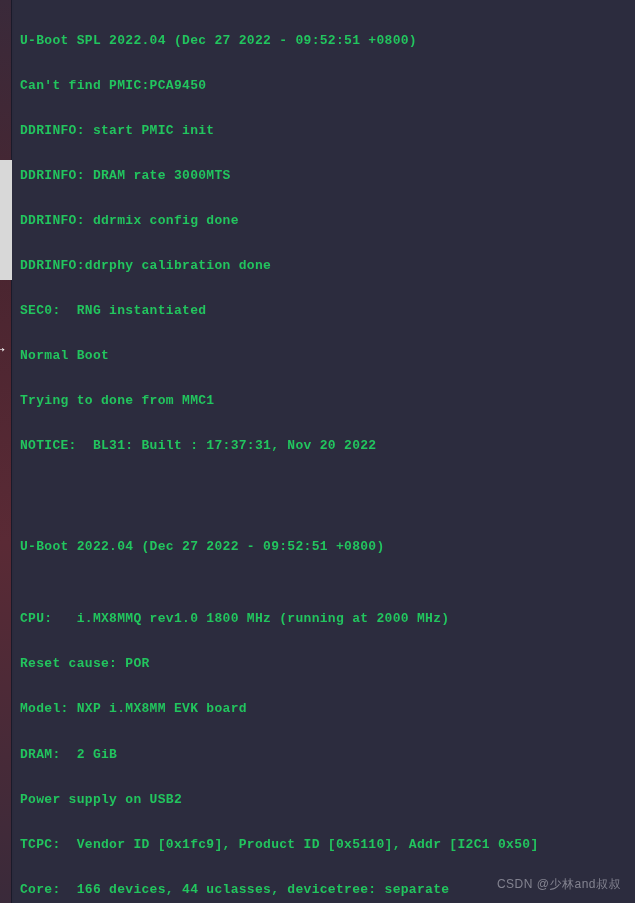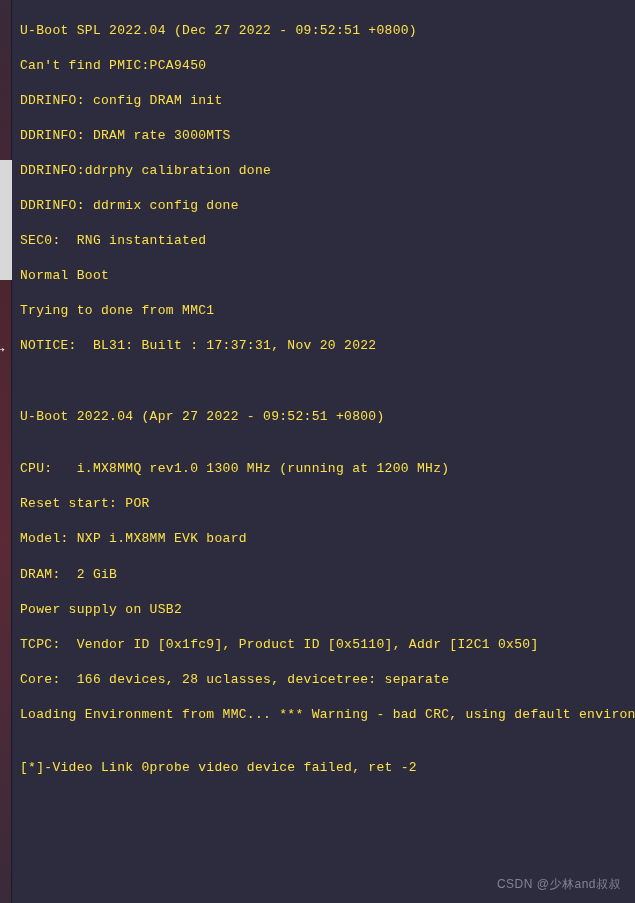--- a/index.html
+++ b/index.html
@@ -50,23 +50,24 @@
       right: 0;
       height: 100%;
       background: #2c2c3e;
       padding: 4px 6px;
       line-height: 1.35;
       white-space: pre;
       overflow: hidden;
       font-weight: bold;
     }
     .terminal-line {
-      color: #fde047;
-      font-weight: normal;
+      color: #22c55e;
+      font-weight: bold;
       letter-spacing: 0.3px;
+      margin-top: 10px;
     }
     .watermark {
       position: absolute;
       bottom: 10px;
       right: 14px;
       color: rgba(200, 200, 210, 0.55);
       font-size: 12px;
       font-family: sans-serif;
       font-weight: normal;
       letter-spacing: 0.5px;
@@ -74,39 +75,39 @@
   </style>
 </head>
 <body>
 
 <div class="left-strip"></div>
 <div class="resize-handle">↔</div>
 
 <div class="terminal">
 <div class="terminal-line">U-Boot SPL 2022.04 (Dec 27 2022 - 09:52:51 +0800)</div>
 <div class="terminal-line">Can't find PMIC:PCA9450</div>
-<div class="terminal-line">DDRINFO: config DRAM init</div>
+<div class="terminal-line">DDRINFO: start PMIC init</div>
 <div class="terminal-line">DDRINFO: DRAM rate 3000MTS</div>
+<div class="terminal-line">DDRINFO: ddrmix config done</div>
 <div class="terminal-line">DDRINFO:ddrphy calibration done</div>
-<div class="terminal-line">DDRINFO: ddrmix config done</div>
 <div class="terminal-line">SEC0:  RNG instantiated</div>
 <div class="terminal-line">Normal Boot</div>
 <div class="terminal-line">Trying to done from MMC1</div>
 <div class="terminal-line">NOTICE:  BL31: Built : 17:37:31, Nov 20 2022</div>
 <div class="terminal-line"></div>
 <div class="terminal-line"></div>
-<div class="terminal-line">U-Boot 2022.04 (Apr 27 2022 - 09:52:51 +0800)</div>
+<div class="terminal-line">U-Boot 2022.04 (Dec 27 2022 - 09:52:51 +0800)</div>
 <div class="terminal-line"></div>
-<div class="terminal-line">CPU:   i.MX8MMQ rev1.0 1300 MHz (running at 1200 MHz)</div>
-<div class="terminal-line">Reset start: POR</div>
+<div class="terminal-line">CPU:   i.MX8MMQ rev1.0 1800 MHz (running at 2000 MHz)</div>
+<div class="terminal-line">Reset cause: POR</div>
 <div class="terminal-line">Model: NXP i.MX8MM EVK board</div>
 <div class="terminal-line">DRAM:  2 GiB</div>
 <div class="terminal-line">Power supply on USB2</div>
 <div class="terminal-line">TCPC:  Vendor ID [0x1fc9], Product ID [0x5110], Addr [I2C1 0x50]</div>
-<div class="terminal-line">Core:  166 devices, 28 uclasses, devicetree: separate</div>
+<div class="terminal-line">Core:  166 devices, 44 uclasses, devicetree: separate</div>
 <div class="terminal-line">Loading Environment from MMC... *** Warning - bad CRC, using default environment</div>
 <div class="terminal-line"></div>
 <div class="terminal-line">[*]-Video Link 0probe video device failed, ret -2</div>
 <div class="terminal-line"></div>
 
 
 
 
 
 

